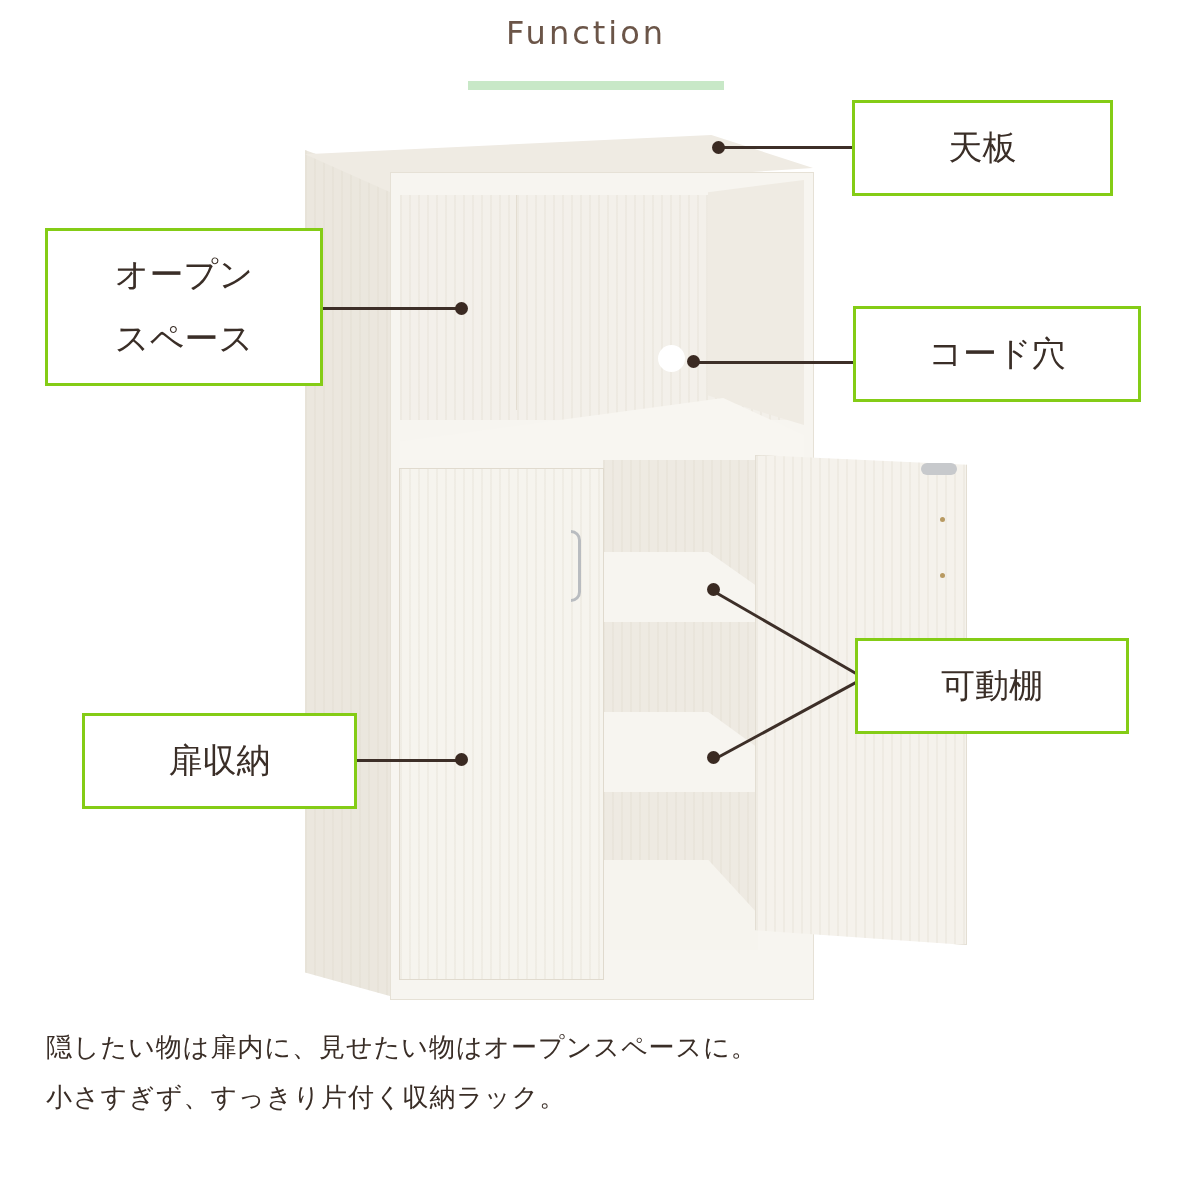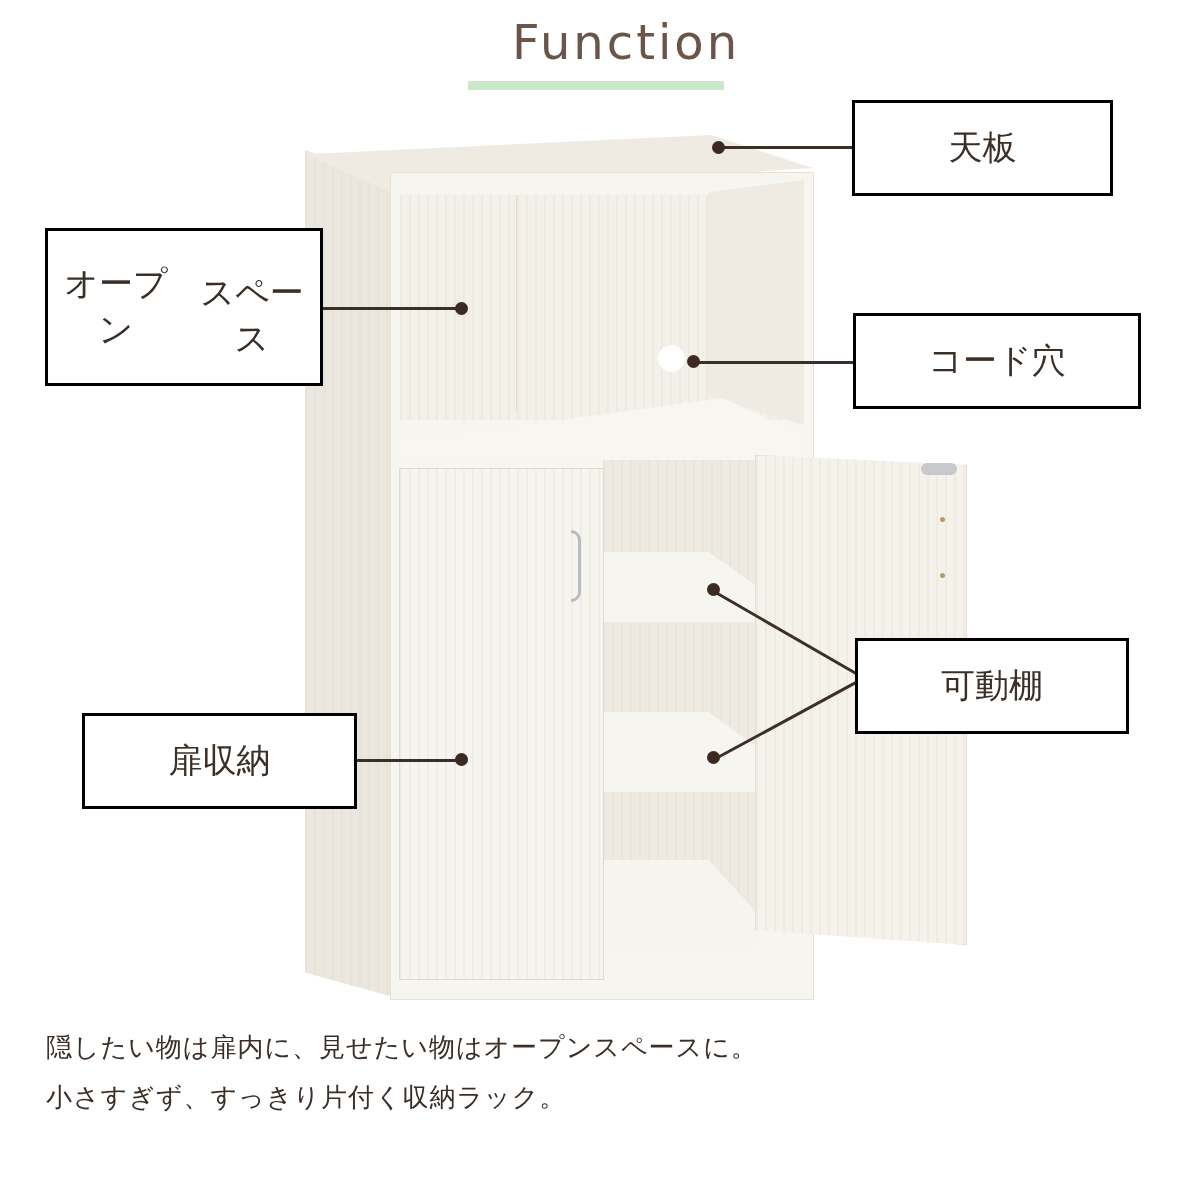--- a/index.html
+++ b/index.html
@@ -1,22 +1,22 @@
 <!DOCTYPE html>
 <html><head>
 <meta charset="utf-8">
 <style>
   html, body { margin:0; padding:0; background:#ffffff; }
   body { width:1200px; height:1200px; position:relative; overflow:hidden;
          font-family:"DejaVu Sans", sans-serif; color:#3a2e27; }
-  .title { position:absolute; left:496px; top:14px; width:260px; text-align:center;
-           font-family:"DejaVu Sans", sans-serif; font-size:48px; letter-spacing:3px;
+  .title { position:absolute; left:456px; top:14px; width:260px; text-align:center;
+           font-family:"DejaVu Sans", sans-serif; font-size:32px; letter-spacing:3px;
            color:#6b5548; font-weight:normal; }
   .title-bar { position:absolute; left:468px; top:81px; width:256px; height:9px; background:#c8e8c7; }
-  .label-box { position:absolute; border:3px solid #000000; background:#ffffff; box-sizing:border-box;
+  .label-box { position:absolute; border:3px solid #84cc16; background:#ffffff; box-sizing:border-box;
                display:flex; align-items:center; justify-content:center; text-align:center;
                font-size:34px; line-height:1.35; color:#3a2e27; }
   .line { position:absolute; background:#3d2f28; height:3px; transform-origin:0 50%; }
   .dot { position:absolute; width:13px; height:13px; border-radius:50%; background:#3a2a22; }
   .desc { position:absolute; left:46px; top:1022px; font-size:26px; line-height:50px; color:#3a2e27; letter-spacing:1px; }
   .desc div { white-space:nowrap; }
   
   .cab { position:absolute; }
   .wood { background:#f2efe8; background-image:repeating-linear-gradient(90deg, rgba(220,214,200,0.25) 0 2px, rgba(255,255,255,0) 2px 9px); }
 </style>
@@ -70,26 +70,26 @@
 <div class="line" style="left:714px; top:758px; width:168px; transform:rotate(-28.5deg);"></div>
 <div class="dot" style="left:707px; top:751px;"></div>
 
 <div class="line" style="left:320px; top:759px; width:142px;"></div>
 <div class="dot" style="left:455px; top:753px;"></div>
 
 <div class="label-box" style="left:852px; top:100px; width:261px; height:96px;">
   <span>天板</span>
 </div>
 
-<div class="label-box" style="left:45px; top:228px; width:278px; height:158px; flex-direction:row;">
+<div class="label-box" style="left:45px; top:228px; width:278px; height:158px; flex-direction:column;">
   <span style="display:block;">オープン</span>
   <span style="display:block;margin-top:18px;">スペース</span>
 </div>
 
-<div class="label-box" style="left:853px; top:313px; width:288px; height:96px;">
+<div class="label-box" style="left:853px; top:306px; width:288px; height:96px;">
   <span>コード穴</span>
 </div>
 
 <div class="label-box" style="left:855px; top:638px; width:274px; height:96px;text-align:right;">
   <span>可動棚</span>
 </div>
 
 <div class="label-box" style="left:47px; top:713px; width:275px; height:96px;margin-left:35px;">
   <span>扉収納</span>
 </div>

